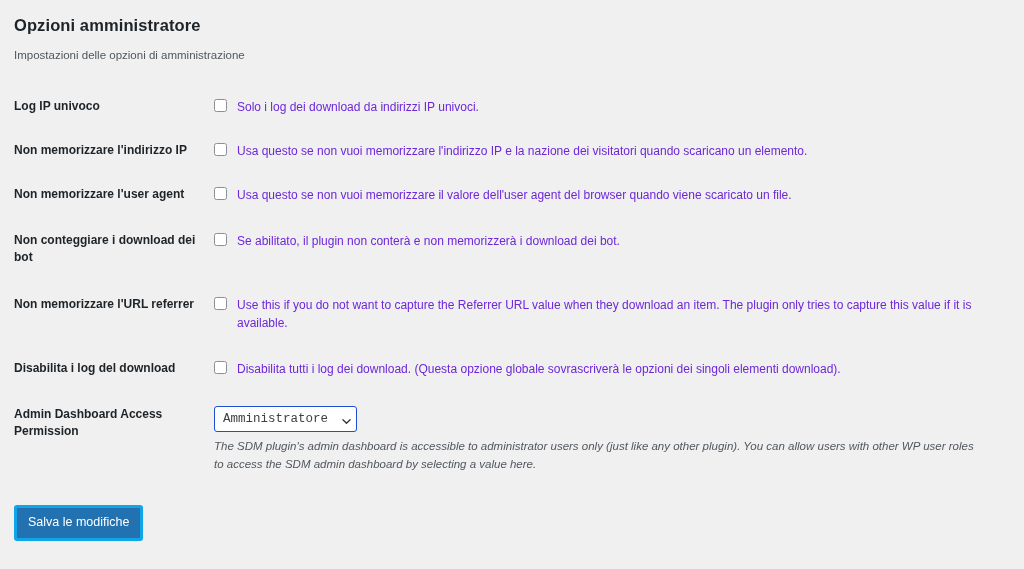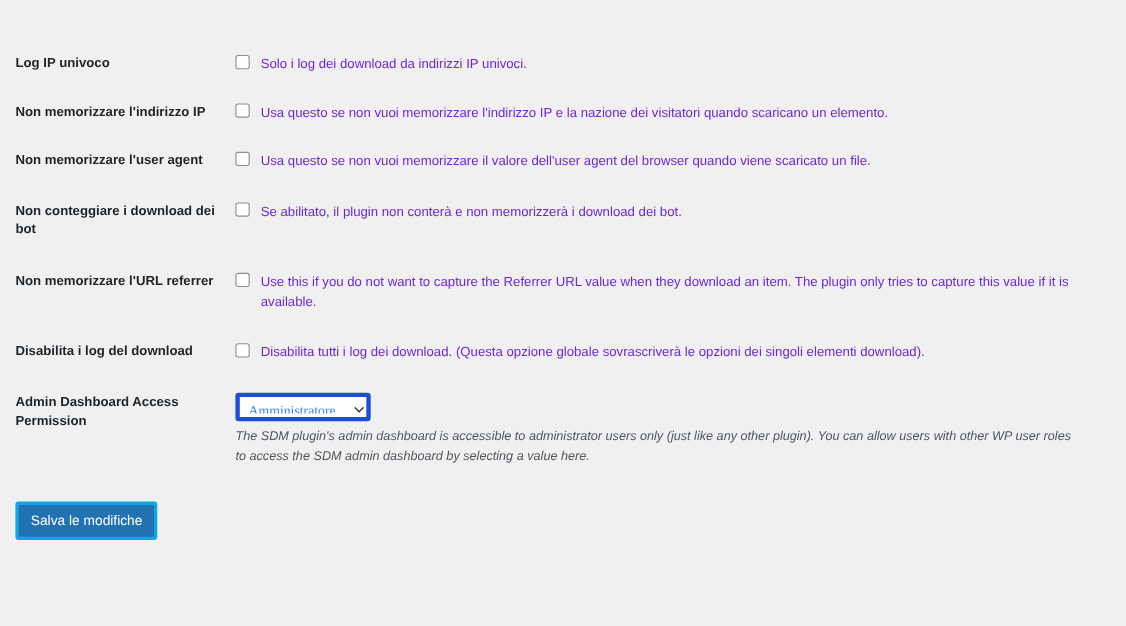--- a/index.html
+++ b/index.html
@@ -97,25 +97,25 @@
 
   
   .select-wrap {
     display: inline-block;
     position: relative;
   }
   .wp-select {
     appearance: none;
     -webkit-appearance: none;
     -moz-appearance: none;
-    font-family: Liberation Serif, serif;
+    font-family: Liberation Mono, monospace;
     font-size: 12.5px;
-    color: #3b82f6;
+    color: #404040;
     background: #fff;
-    border: 4px solid #1d4ed8;
+    border: 1px solid #1d4ed8;
     border-radius: 3px;
     padding: 3px 27px 3px 8px;
     height: 26px;
     line-height: 18px;
     box-sizing: border-box;
     cursor: pointer;
   }
   .select-chevron {
     position: absolute;
     right: 8px;
@@ -154,20 +154,22 @@
     padding: 8px 11px 9px;
     cursor: pointer;
     box-sizing: border-box;
   }
 </style>
 </head>
 <body>
 
 <div class="page">
 
+  <h1 class="page-title">Opzioni amministratore</h1>
+  <p class="page-subtitle">Impostazioni delle opzioni di amministrazione</p>
 
   <table class="form-table">
     <tbody>
 
       <tr>
         <th>Log IP univoco</th>
         <td>
           <label class="cb-field">
             <span class="cb-box"></span>
             <span>Solo i log dei download da indirizzi IP univoci.</span>

